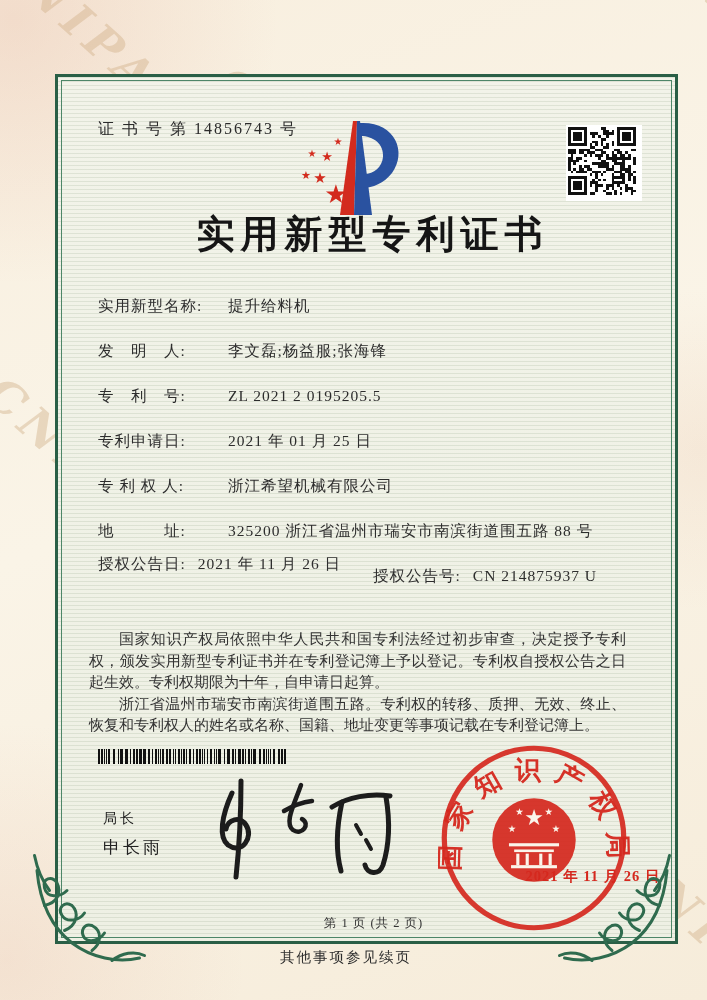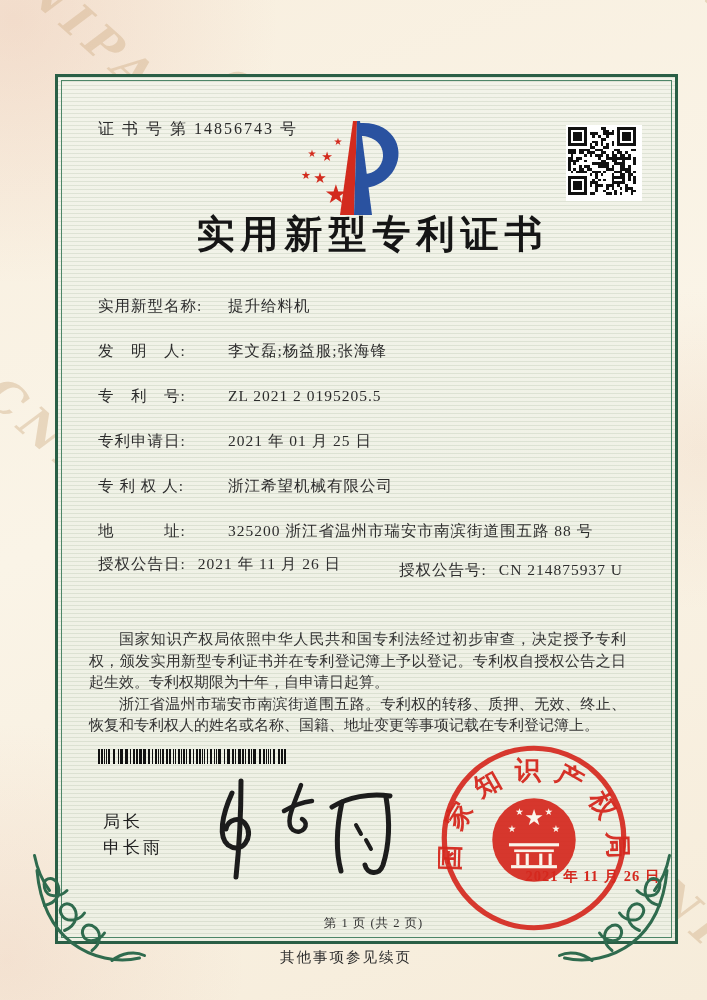--- a/index.html
+++ b/index.html
@@ -29,24 +29,24 @@
   .frame-inner{position:absolute;inset:3px;border:1px solid #4d8668;pointer-events:none;}
   .abs{position:absolute;}
   .cert-no{left:40px;top:42px;font-size:16px;letter-spacing:2px;color:#2b2b2b;}
   .title{
     left:12px;right:0;top:132px;text-align:center;
     font-size:38px;font-weight:bold;letter-spacing:6px;color:#151515;
   }
   .field-row{left:40px;font-size:15.5px;color:#2d2d2d;letter-spacing:1px;white-space:nowrap;}
   .field-label{display:inline-block;min-width:118px;}
   .field-value{margin-left:12px;}
-  .grant-no{position:absolute;left:275px;top:6px;white-space:nowrap;margin-left:26px;}
+  .grant-no{position:absolute;left:275px;top:12px;white-space:nowrap;}
   .paras{left:31px;top:508px;width:537px;font-size:15px;line-height:21.5px;color:#333;text-align:justify;margin-top:44px;}
   .paras p{margin:0;text-indent:2em;}
-  .sig-role{left:45px;top:733px;font-size:17px;color:#222;letter-spacing:3px;}
+  .sig-role{left:45px;top:733px;font-size:14px;color:#222;letter-spacing:3px;}
   .sig-name{left:45px;top:759px;font-size:17px;color:#222;letter-spacing:3px;}
   .page-ind{left:0;right:0;top:838px;text-align:center;font-size:12.5px;color:#333;letter-spacing:1px;margin-left:14px;}
   .footer-note{position:absolute;left:3px;top:948px;width:686px;text-align:center;font-size:14.5px;color:#2e2e2e;letter-spacing:2px;z-index:3;}
   .seal-date{
     position:absolute;left:60px;top:125px;width:190px;text-align:center;
     font-size:14.5px;color:#d5281e;letter-spacing:1px;white-space:nowrap;font-weight:bold;
   }
   svg{display:block;}
 </style>
 </head>

